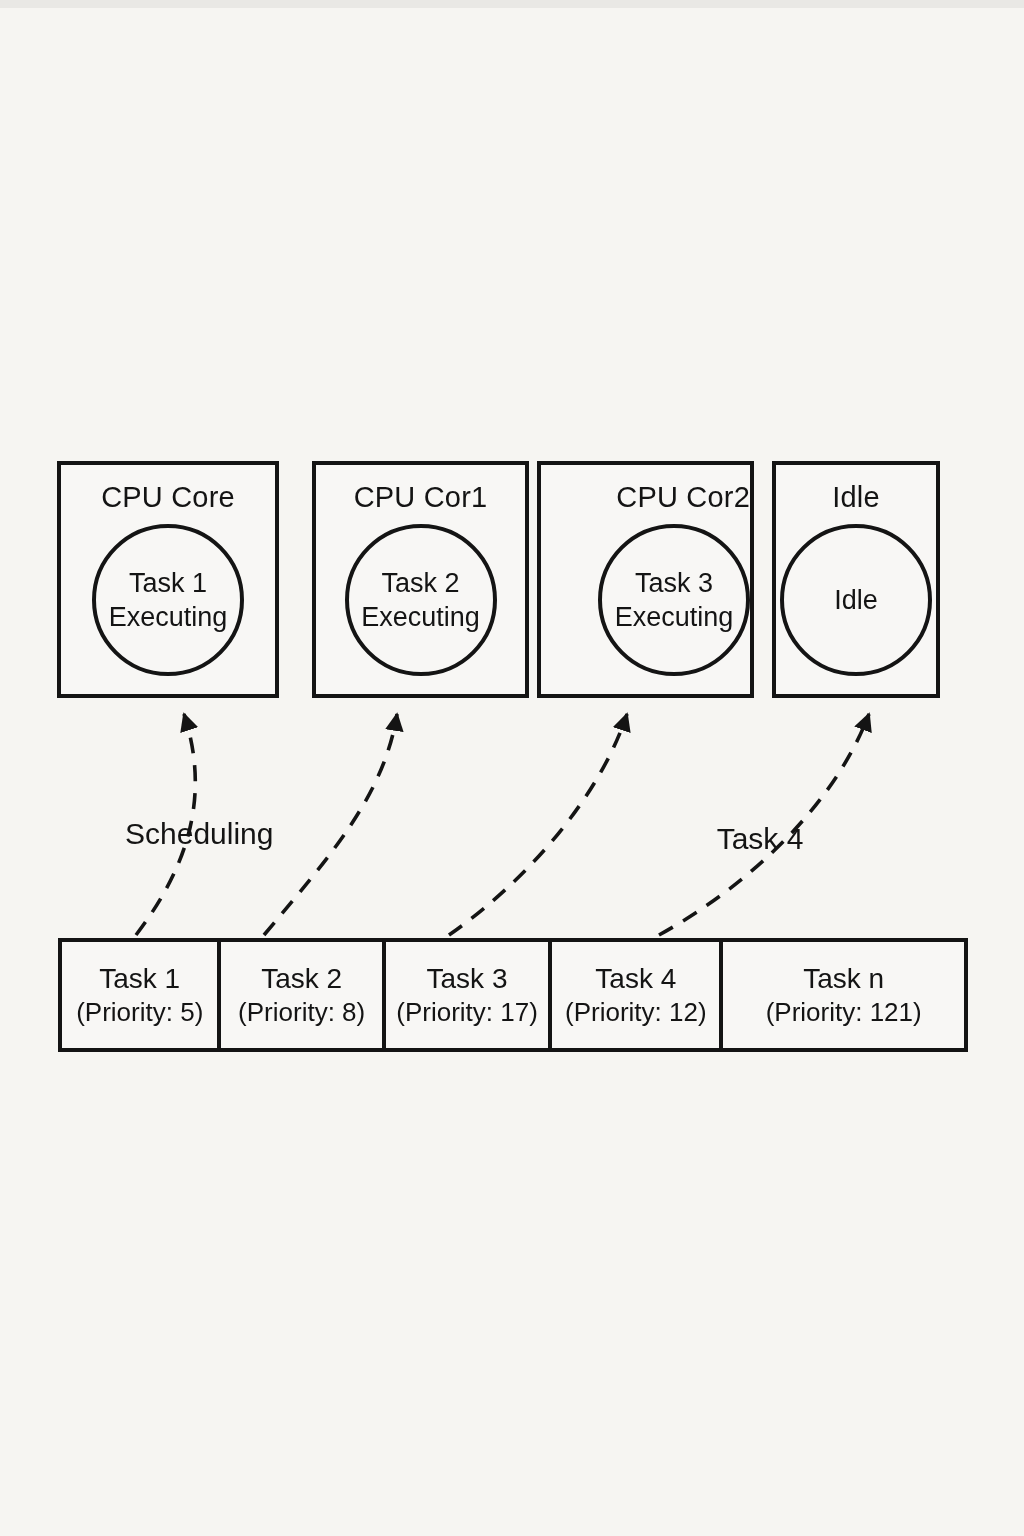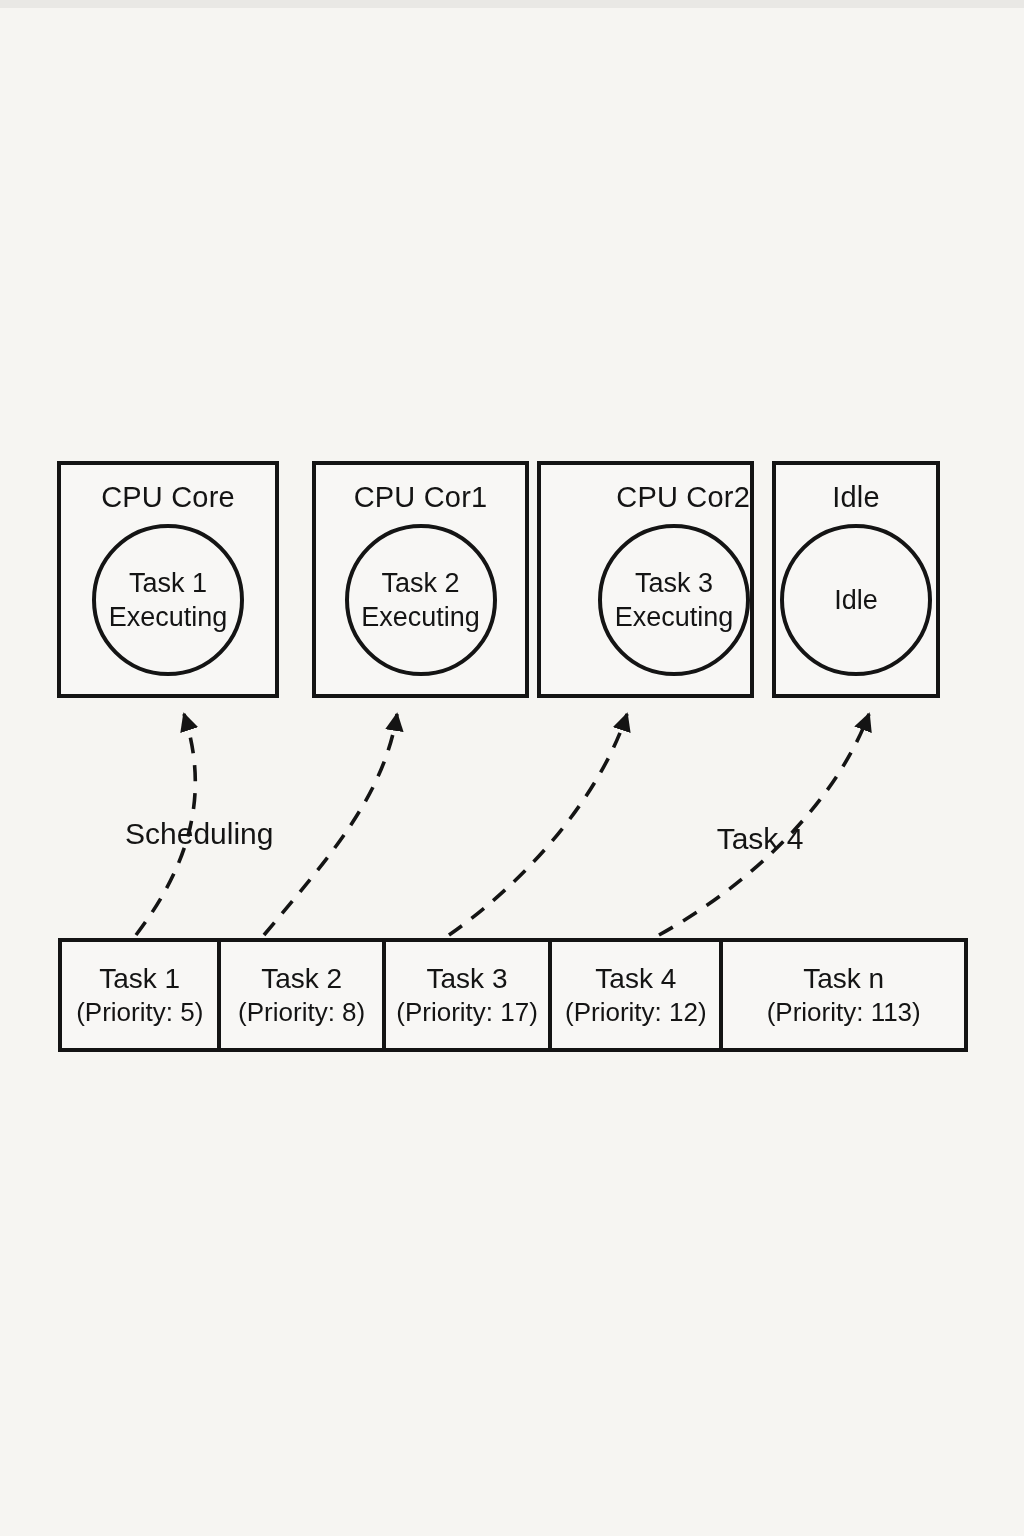--- a/index.html
+++ b/index.html
@@ -199,17 +199,17 @@
     <div class="queue-cell c3">
       <span class="queue-name">Task 3</span>
       <span class="queue-priority">(Priority: 17)</span>
     </div>
     <div class="queue-cell c4">
       <span class="queue-name">Task 4</span>
       <span class="queue-priority">(Priority: 12)</span>
     </div>
     <div class="queue-cell c5">
       <span class="queue-name">Task n</span>
-      <span class="queue-priority">(Priority: 113)</span>
+      <span class="queue-priority">(Priority: 121)</span>
     </div>
   </div>
 
 </div>
 
 </body></html>

